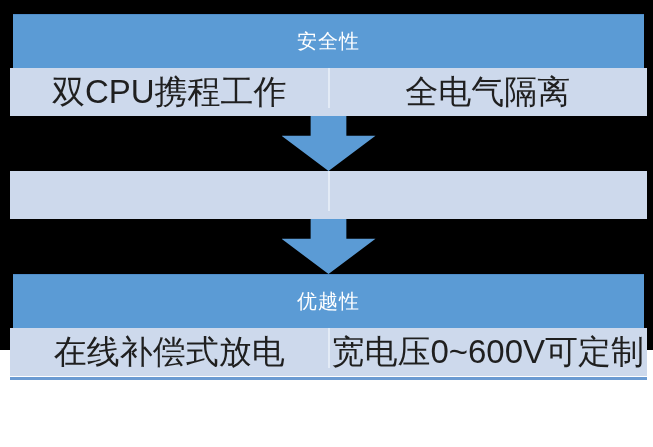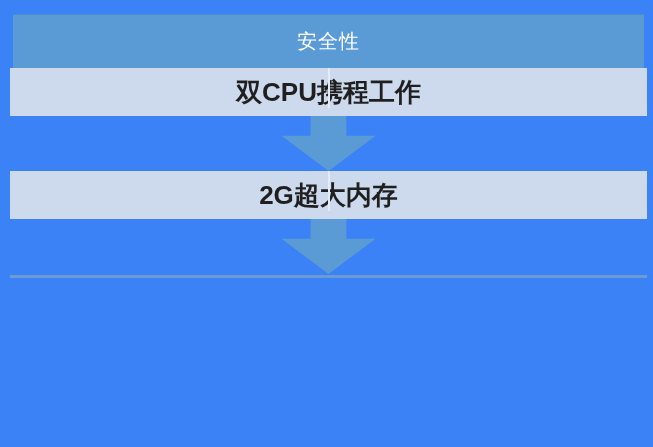--- a/index.html
+++ b/index.html
@@ -4,22 +4,22 @@
 <style>
   html, body { margin: 0; padding: 0; }
   body {
     width: 653px; height: 447px;
     background: #ffffff;
     font-family: "Liberation Sans", sans-serif;
     overflow: hidden;
   }
   .canvas {
     position: relative;
-    width: 653px; height: 447px;
-    background: #3b82f6;
+    width: 653px; height: 350px;
+    background: #000000;
   }
   .diagram {
     position: absolute;
     left: 10px; top: 14px;
     width: 637px;
   }
   .sec-header {
     margin: 0 3px;
     height: 54px;
     background: #5B9BD5;
@@ -37,22 +37,22 @@
     height: 48px;
     background: #CDD9EC;
     display: flex;
   }
   .cell {
     flex: 1;
     display: flex;
     align-items: center;
     justify-content: center;
     color: #1F1F1F;
-    font-size: 26px;
-    font-weight: 700;
+    font-size: 33px;
+    font-weight: 400;
   }
   .cell-divider {
     position: absolute;
     left: 50%;
     top: 0; bottom: 8px;
     width: 2px;
     margin-left: -1px;
     background: #E3EBF6;
   }
   .arrow-gap {
@@ -81,37 +81,51 @@
 
     <div class="section">
       <div class="sec-header">
         <span>安全性</span>
       </div>
       <div class="sec-row">
         <div class="cell">
           <span>双CPU携程工作</span>
         </div>
         <div class="cell-divider"></div>
+        <div class="cell">
+          <span>全电气隔离</span>
+        </div>
       </div>
     </div>
 
     <div class="arrow-gap">
       <div class="arrow"></div>
     </div>
 
     <div class="section">
       <div class="sec-row">
-        <div class="cell">
-          <span>2G超大内存</span>
-        </div>
         <div class="cell-divider"></div>
       </div>
     </div>
 
     <div class="arrow-gap">
       <div class="arrow"></div>
     </div>
 
+    <div class="section">
+      <div class="sec-header">
+        <span>优越性</span>
+      </div>
+      <div class="sec-row">
+        <div class="cell">
+          <span>在线补偿式放电</span>
+        </div>
+        <div class="cell-divider"></div>
+        <div class="cell">
+          <span>宽电压0~600V可定制</span>
+        </div>
+      </div>
+    </div>
 
     <div class="bottom-line"></div>
 
   </div>
 </div>
 
 </body></html>

